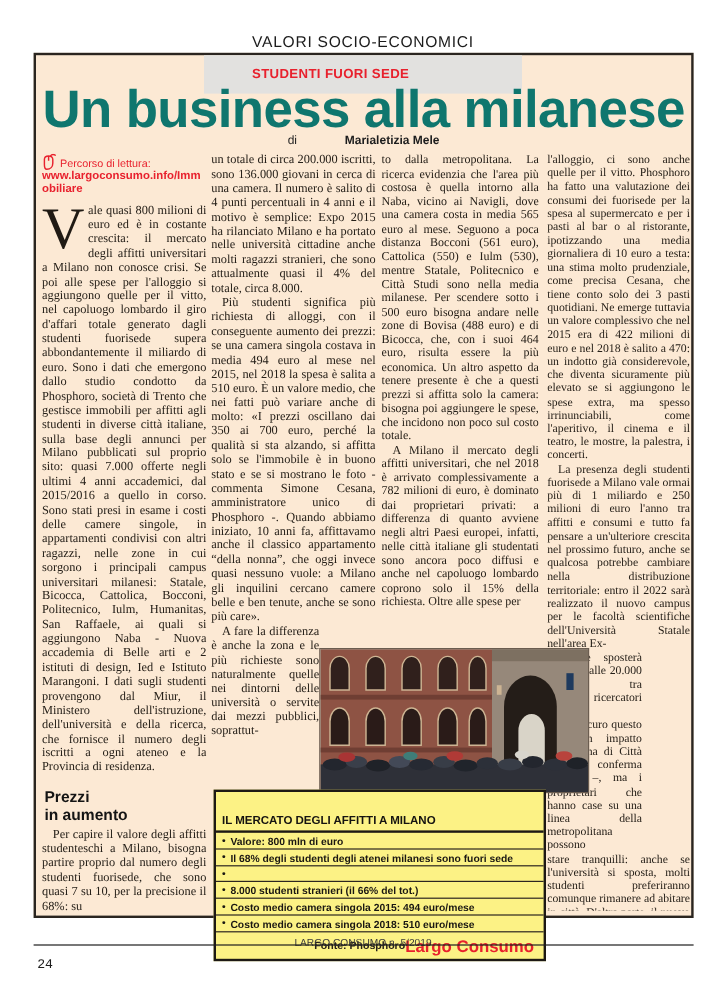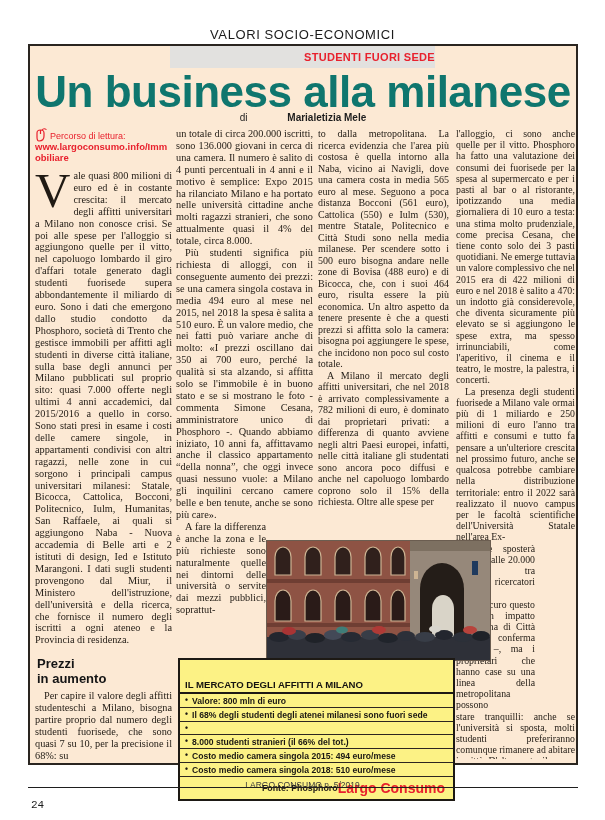--- a/index.html
+++ b/index.html
@@ -16,23 +16,23 @@
     text-align:center;
     font-family:"Liberation Sans", sans-serif;
     font-size:13px; letter-spacing:.6px; color:#1b1b1b;
   }
   .frame {
     position:absolute; left:28px; top:44px; width:550px; height:721px;
     background:#fce9d4;
     border:2px solid #2a2520;
   }
   .tagband {
-    position:absolute; left:140px; top:0; width:265px; height:22px;
+    position:absolute; left:140px; top:0; width:265px; height:32px;
     background:#e2e1df;
-    display:flex; align-items:center; justify-content:flex-end;
+    display:flex; align-items:center; justify-content:flex-start;padding-left:40px;
   }
   .tagband span {
     font-family:"Liberation Sans", sans-serif; font-weight:bold;
     font-size:11px; letter-spacing:.3px; color:#e8212d;
   }
   .title {
     position:absolute; top:21px; left:0; width:100%;
     text-align:center;
     font-family:"Liberation Sans", sans-serif; font-weight:bold;
     font-size:44px; letter-spacing:-0.5px; color:#0f766e;

